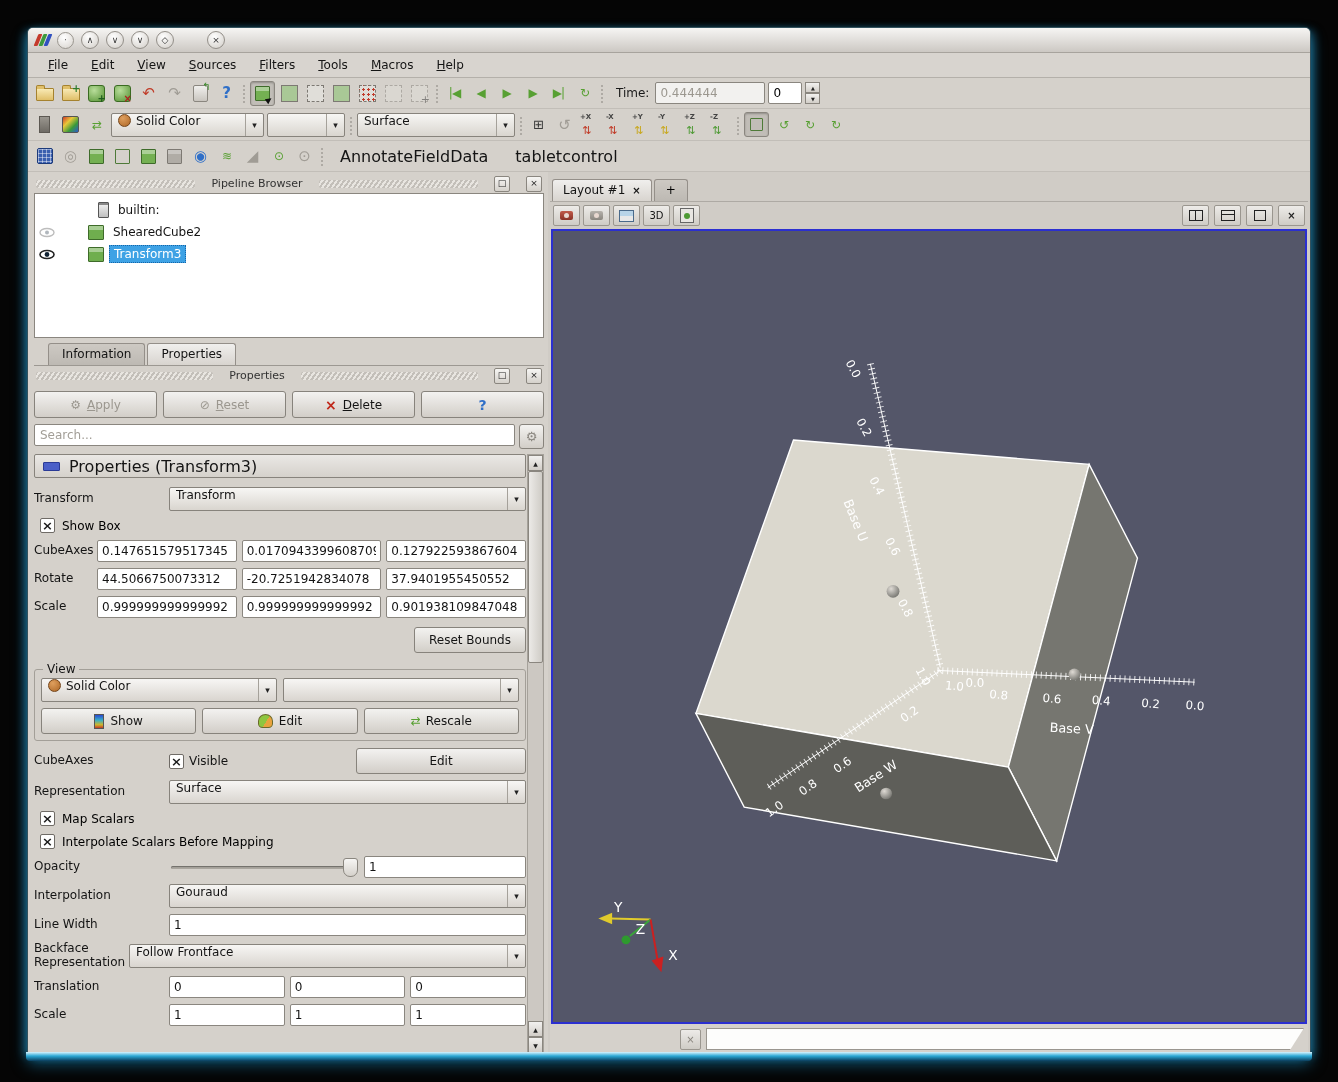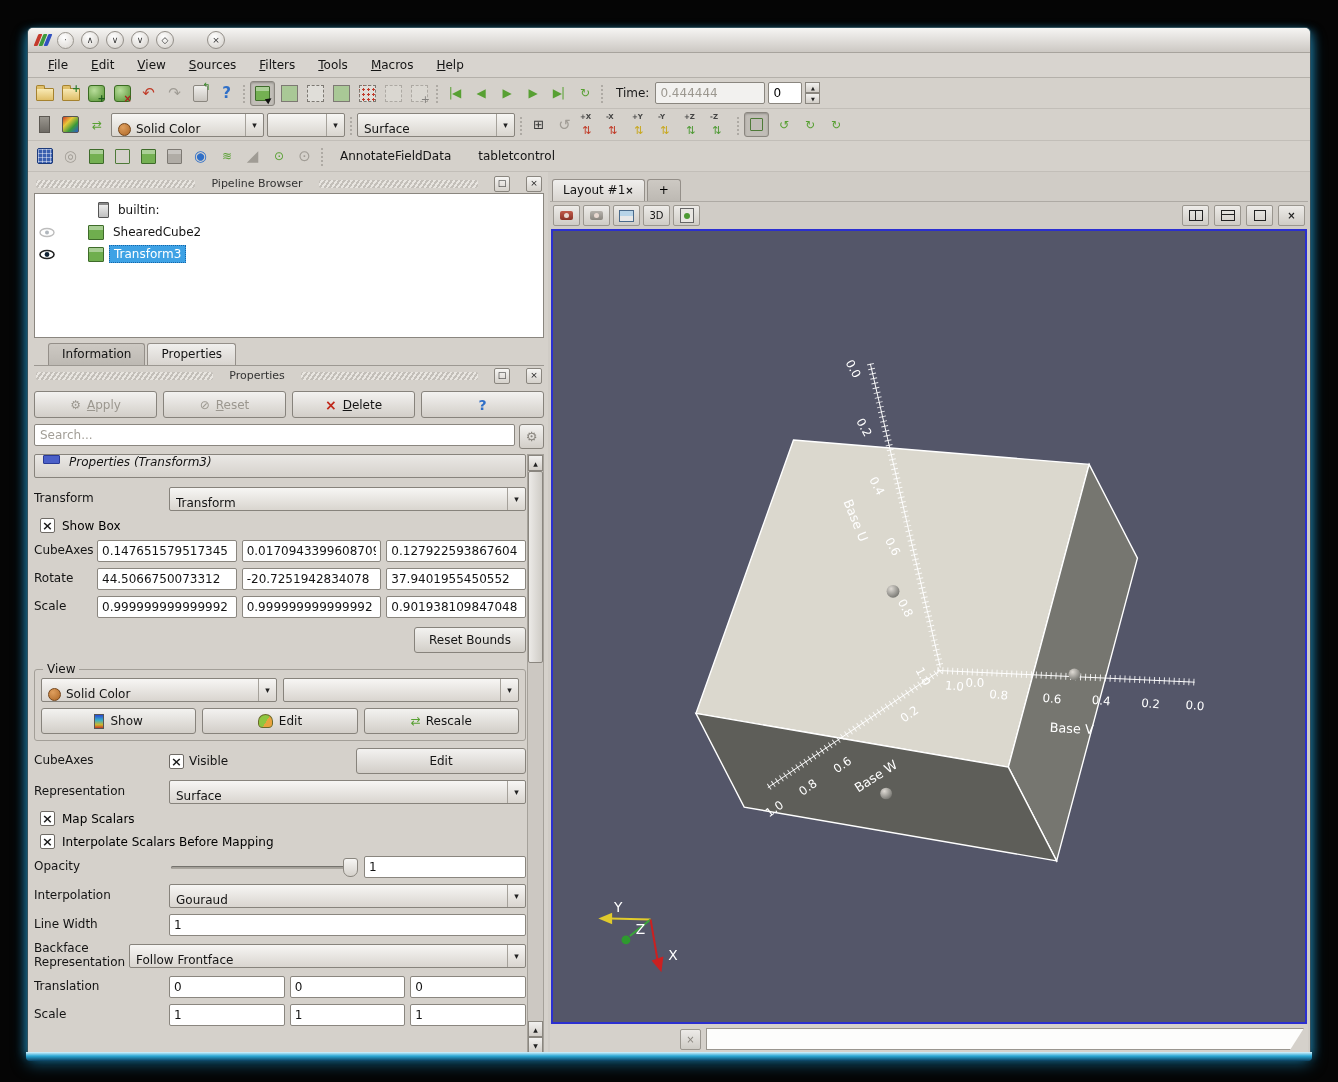--- a/index.html
+++ b/index.html
@@ -50,35 +50,35 @@
   .selbox.grn{border-style:solid;background:#a9c896;}
   .selbox.dots{background-image:radial-gradient(#c23a2a 1.2px,transparent 1.4px);background-size:5px 5px;background-position:1px 1px;}
   .selbox.dim{opacity:.45;}
   .selbox.cross::after{content:"+";position:absolute;right:-3px;bottom:-5px;font-size:11px;color:#222;}
   .tlabel{font-size:12px;color:#181818;margin-left:8px;margin-right:3px;}
   .tinput{height:20px;border:1px solid #8a867f;border-radius:2px;background:#fff;font-family:inherit;font-size:12px;padding:0 4px;}
   .tinput.dim{width:100px;color:#9b978f;background:#f2f1ef;}
   .tinput.spin{width:24px;}
   .spincol{display:flex;flex-direction:column;width:15px;height:22px;}
   .spinbtn{flex:1;border:1px solid #8a867f;background:linear-gradient(#f2f1ef,#d2cec8);font-size:5px;display:flex;align-items:center;justify-content:center;color:#222;}
-  .combo{height:22px;border:1px solid #87837c;border-radius:2px;background:linear-gradient(#f7f6f4,#d9d5cf);display:flex;align-items:flex-end;padding-left:6px;font-size:12px;color:#141414;}
+  .combo{height:22px;border:1px solid #87837c;border-radius:2px;background:linear-gradient(#f7f6f4,#d9d5cf);display:flex;align-items:flex-start;padding-left:6px;font-size:12px;color:#141414;}
   .combo .combo-text{flex:1;white-space:nowrap;overflow:hidden;}
   .combo .combo-arrow{width:17px;align-self:stretch;flex:none;border-left:1px solid #a5a19a;display:flex;align-items:center;justify-content:center;font-size:9px;color:#222;}
   .dot-orange{width:11px;height:11px;flex:none;border-radius:50%;background:radial-gradient(circle at 35% 30%,#df9f5e,#ad6726);border:1px solid #74451a;margin-right:5px;}
   .cbar{width:9px;height:15px;background:linear-gradient(#9a968f,#6e6a64);border:1px solid #5c5852;display:block;}
   .cmapicon{width:15px;height:15px;background:linear-gradient(135deg,#d23a2a,#e8c83a,#3a9a3a,#2a5ad2);border:1px solid #555;border-radius:2px;display:block;}
   .axbtn{width:23px;height:23px;flex:none;position:relative;display:block;}
   .axbtn .axl{position:absolute;left:1px;top:0;font-size:7px;color:#444;font-weight:bold;}
   .axbtn .axa{position:absolute;left:3px;bottom:0;font-size:11px;line-height:1;}
   .axa.r{color:#c03a26;}.axa.y{color:#c8a81e;}.axa.g{color:#4e9a34;}
   .calcicon{width:14px;height:14px;background:#3a5fae;border:1px solid #1c3a7a;border-radius:2px;display:block;
       background-image:linear-gradient(rgba(255,255,255,.45) 1px,transparent 1px),linear-gradient(90deg,rgba(255,255,255,.45) 1px,transparent 1px);background-size:4px 4px;}
   .cube3d.outline{background:transparent;box-shadow:none;border-color:#4e7a38;}
   .cube3d.gray{background:#b0aca6;border-color:#7d7973;box-shadow:inset 0 4px 0 rgba(255,255,255,.3);}
-  .macrobtn{padding:3px 12px;font-size:12px;color:#141414;border-radius:3px;}
+  .macrobtn{padding:3px 12px;font-size:16px;color:#141414;border-radius:3px;}
   
   .main{flex:1;display:flex;min-height:0;background:#cbc7c1;}
   .leftdock{width:510px;flex:none;display:flex;flex-direction:column;background:#d5d1cb;padding:2px 4px 0 6px;min-height:0;}
   .docktitle{height:17px;flex:none;display:flex;align-items:center;gap:16px;font-size:11px;color:#333;padding:1px 2px;}
   .docktitle .stripe{flex:1;height:8px;background-image:repeating-linear-gradient(125deg,#c3bfb9 0 2px,#e8e5e0 2px 4px);border-radius:2px;}
   .dockbtn{width:14px;height:14px;flex:none;border:1px solid #8a867f;border-radius:2px;background:linear-gradient(#f6f5f3,#d5d1cb);
       display:flex;align-items:center;justify-content:center;font-size:9px;color:#222;line-height:1;}
   .tree{flex:none;height:138px;background:#fff;border:1px solid #8a867f;font-size:12px;color:#141414;padding-top:5px;}
   .treerow{display:flex;align-items:center;height:22px;gap:5px;}
   .eyecell{width:18px;flex:none;display:flex;justify-content:center;margin-left:3px;}
@@ -100,21 +100,21 @@
   .pbtn.disabled{color:#9b978f;}
   .pbtn .ic{font-size:12px;line-height:1;}
   .searchrow{flex:none;display:flex;gap:4px;padding:2px 0 5px;}
   .searchrow input{flex:1;height:20px;border:1px solid #8a867f;border-radius:2px;background:#fff;font-family:inherit;font-size:12px;padding:0 5px;color:#141414;}
   .searchrow input::placeholder{color:#a29e97;}
   .gearbtn{width:23px;height:23px;flex:none;border:1px solid #87837c;border-radius:3px;background:linear-gradient(#f3f2f0,#d2cec8);
       display:flex;align-items:center;justify-content:center;font-size:13px;color:#8a867f;}
   .scrollwrap{flex:1;position:relative;min-height:0;padding-right:18px;}
   .scrollarea{height:100%;overflow:hidden;display:flex;flex-direction:column;}
   .sect{flex:none;height:22px;border:1px solid #87837c;border-radius:2px;background:linear-gradient(#eae8e5,#d5d1cb);
-      display:flex;align-items:flex-start;gap:9px;padding:0 8px;font-size:12px;color:#141414;margin-bottom:6px;font-style:italic;}
+      display:flex;align-items:center;gap:9px;padding:0 8px;font-size:16px;color:#141414;margin-bottom:6px;}
   .bluedash{width:15px;height:7px;background:#4a5fc8;border:1px solid #2a3a96;border-radius:1px;flex:none;}
   .prow{flex:none;display:flex;align-items:center;gap:5px;font-size:12px;color:#141414;margin:3px 0;}
   .plabel{width:130px;flex:none;line-height:1.15;}
   .plabel.narrow{width:58px;}
   .pin{flex:1;min-width:0;height:20px;border:1px solid #8a867f;border-radius:2px;background:#fff;font-family:inherit;font-size:12px;padding:0 4px;color:#141414;}
   .cbrow{flex:none;display:flex;align-items:center;gap:7px;font-size:12px;margin:4px 0 4px 6px;}
   .cb{width:13px;height:13px;flex:none;background:#fff;border:1px solid #6f6b66;border-radius:2px;display:flex;align-items:center;justify-content:center;}
   .cb .cbx{font-size:13px;font-weight:bold;color:#1a1a1a;line-height:1;font-style:normal;}
   .rightalign{margin-left:auto;}
   .smallbtn{height:24px;border:1px solid #87837c;border-radius:3px;background:linear-gradient(#f3f2f0,#d2cec8);
@@ -132,21 +132,21 @@
   .slider .handle{position:absolute;right:1px;top:1px;width:13px;height:17px;border:1px solid #8a867f;border-radius:3px 3px 7px 7px;
       background:linear-gradient(#f7f6f4,#d5d1cb);}
   .opacityin{flex:none;width:152px;}
   .vscroll{position:absolute;right:0;top:0;bottom:0;width:15px;background:#ccc8c2;border:1px solid #a5a19a;display:flex;flex-direction:column;}
   .scrbtn{height:14px;flex:none;border:1px solid #8a867f;background:linear-gradient(#f2f1ef,#d2cec8);display:flex;align-items:center;justify-content:center;font-size:6px;color:#222;}
   .scrtrack{flex:1;position:relative;}
   .scrthumb{position:absolute;left:0;right:0;top:0;height:190px;border:1px solid #8a867f;border-radius:2px;background:linear-gradient(90deg,#eceae7,#cfccc6);}
   
   .rightarea{flex:1;display:flex;flex-direction:column;min-width:0;background:#d0ccc6;padding:0 2px;}
   .layouttabs{height:26px;flex:none;display:flex;align-items:flex-end;gap:2px;padding:3px 2px 0;border-bottom:1px solid #aeaaa4;}
-  .ltab{display:flex;align-items:center;padding:3px 10px 4px;font-size:12px;color:#141414;
+  .ltab{display:flex;align-items:center;gap:7px;padding:3px 10px 4px;font-size:12px;color:#141414;
       border:1px solid #948f89;border-bottom:none;border-radius:3px 3px 0 0;background:linear-gradient(#f0efed,#d8d4cf);}
   .ltab .x{font-size:10px;font-weight:bold;}
   .addtab{padding:3px 11px 4px;font-size:12px;border:1px solid #948f89;border-bottom:none;border-radius:3px 3px 0 0;background:linear-gradient(#cdc9c3,#bdb9b3);}
   .viewtools{height:23px;flex:none;display:flex;align-items:center;gap:3px;padding:2px 3px;}
   .vbtn{height:19px;min-width:21px;border:1px solid #9a968f;border-radius:2px;background:linear-gradient(#edebe8,#cfccc6);
       display:flex;align-items:center;justify-content:center;font-size:10px;color:#141414;padding:0 2px;}
   .camicon{width:13px;height:9px;background:linear-gradient(#c05a4a,#8a3226);border-radius:2px;position:relative;display:block;}
   .camicon::after{content:"";position:absolute;left:4px;top:2px;width:5px;height:5px;border-radius:50%;background:#e8d8d0;}
   .camicon.gray{background:linear-gradient(#b5b1ab,#8a867f);}
   .gridicon{width:13px;height:10px;border:1px solid #4a6a8a;background:linear-gradient(#b8d4e8 50%,#e8e8e8 50%);display:block;}

